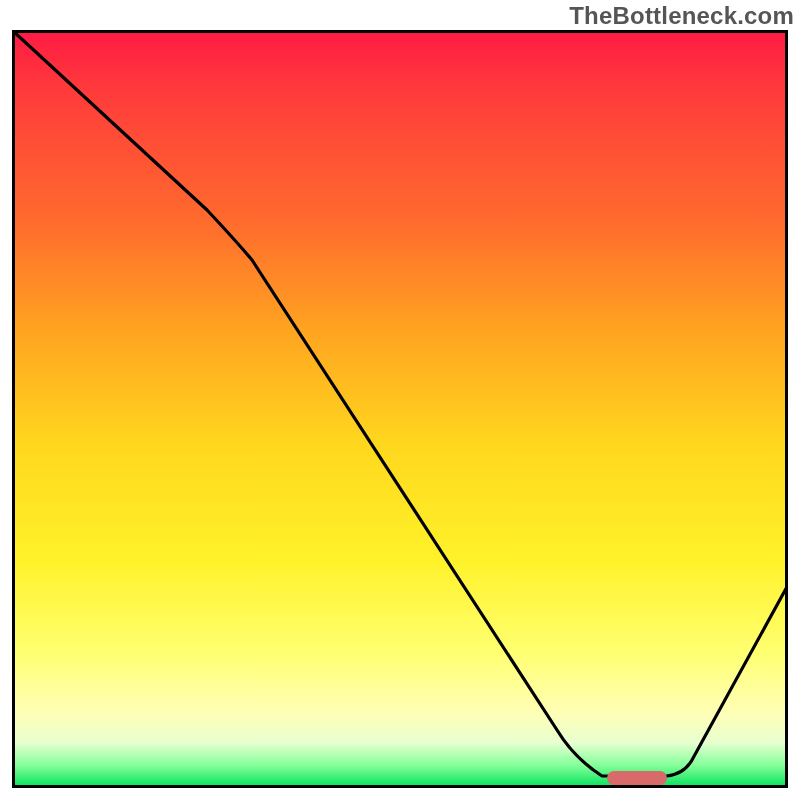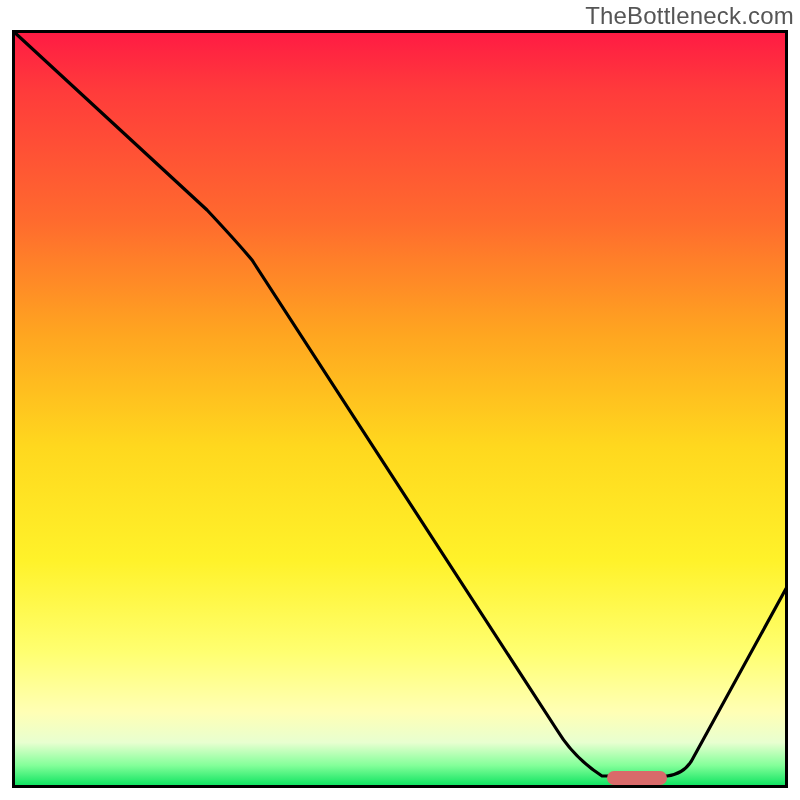--- a/index.html
+++ b/index.html
@@ -14,21 +14,21 @@
     position: relative;
     width: 800px;
     height: 800px;
     overflow: hidden;
   }
   .watermark {
     position: absolute;
     top: 2px;
     right: 6px;
     font-size: 24px;
-    font-weight: 400;
+    font-weight: 700;
     color: #555;
     letter-spacing: 0.2px;
     z-index: 10;
   }
   
   .plot-area {
     position: absolute;
     left: 12px;
     top: 30px;
     width: 776px;

